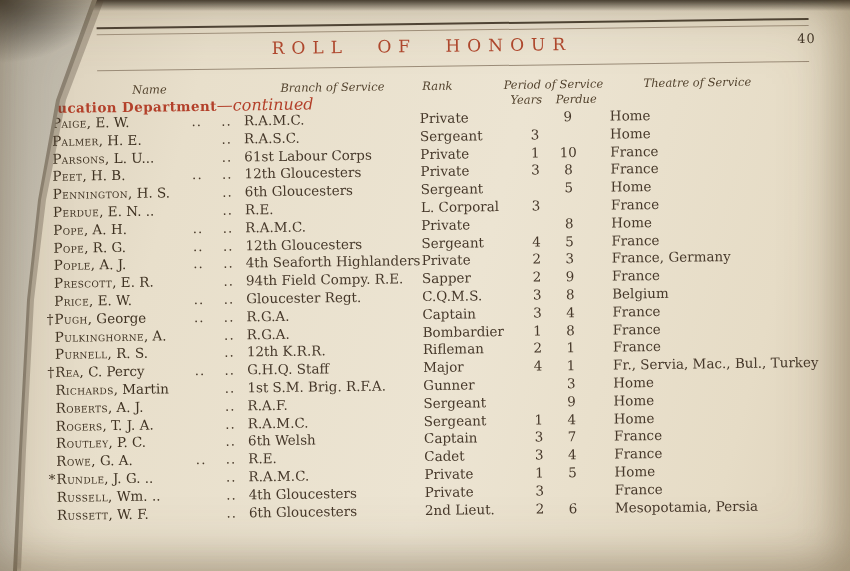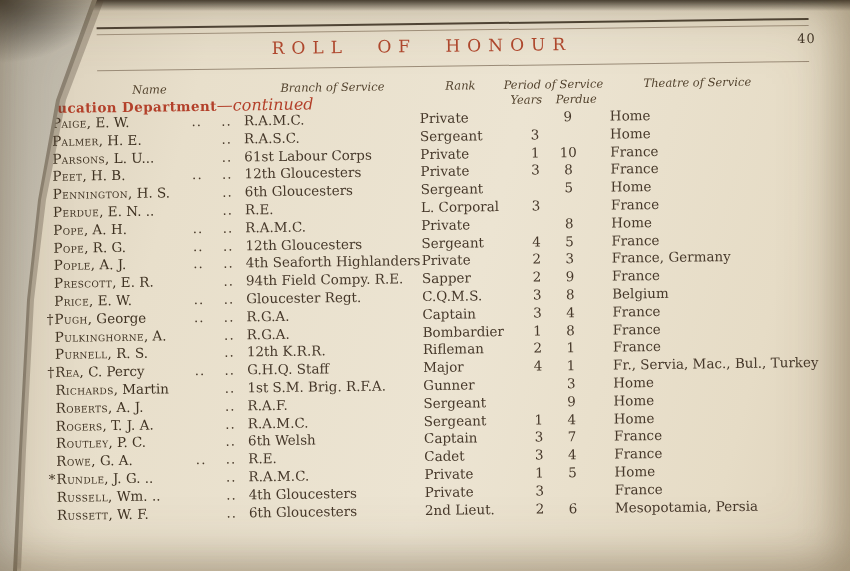--- a/index.html
+++ b/index.html
@@ -12,21 +12,21 @@
   .page{position:absolute;inset:0;transform:rotate(-0.75deg);transform-origin:50% 50%;color:#4a3b2b;}
   .rule{position:absolute;left:100px;right:38px;}
   .rule-heavy{top:23px;height:2px;background:#4e4436;}
   .rule-thin{top:30px;height:1px;background:#a3947f;}
   .rule-under-title{top:66px;height:1px;background:#9c8d79;}
   .title-row{position:absolute;top:36px;left:0;right:0;text-align:center;}
   .page-title{font-size:17px;letter-spacing:7px;word-spacing:16px;color:#b1482e;}
   .page-number{position:absolute;top:36px;right:31px;font-size:13px;color:#45382a;letter-spacing:1px;}
   .col-heads{position:absolute;top:79px;left:0;right:0;font-style:italic;font-size:11.5px;color:#54442f;}
   .col-head{position:absolute;transform:translateX(-50%);white-space:nowrap;}
-  .ch-name{left:140px;margin-left:12px;} .ch-branch{left:335px;} .ch-rank{left:463px;} .ch-period{left:556px;} .ch-theatre{left:700px;}
+  .ch-name{left:140px;margin-left:12px;} .ch-branch{left:335px;} .ch-rank{left:440px;} .ch-period{left:556px;} .ch-theatre{left:700px;}
   .sub-period{position:absolute;top:94px;left:556px;transform:translateX(-50%);font-style:italic;font-size:11.5px;color:#54442f;white-space:nowrap;}
   .sub-period span{padding:0 5px;}
   .section-line{position:absolute;top:93px;left:39px;font-size:13.5px;color:#b3402a;white-space:nowrap;}
   .section-name{font-weight:bold;letter-spacing:0.4px;}
   .section-cont{font-style:italic;font-size:16px;}
   
   .rows{position:absolute;top:110px;left:38px;right:0;}
   .rrow{display:grid;grid-template-columns:16px 192px 176px 100px 30px 36px auto;height:17.8px;line-height:17.8px;font-size:13.5px;color:#46382a;white-space:nowrap;}
   .c-prefix{text-align:right;padding-right:1px;color:#3f3222;}
   .c-name{display:flex;}

